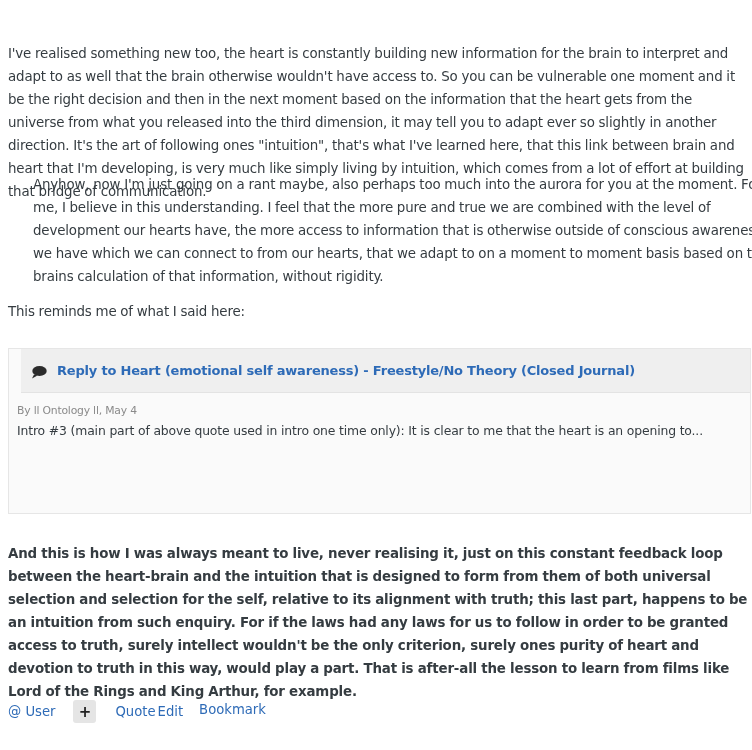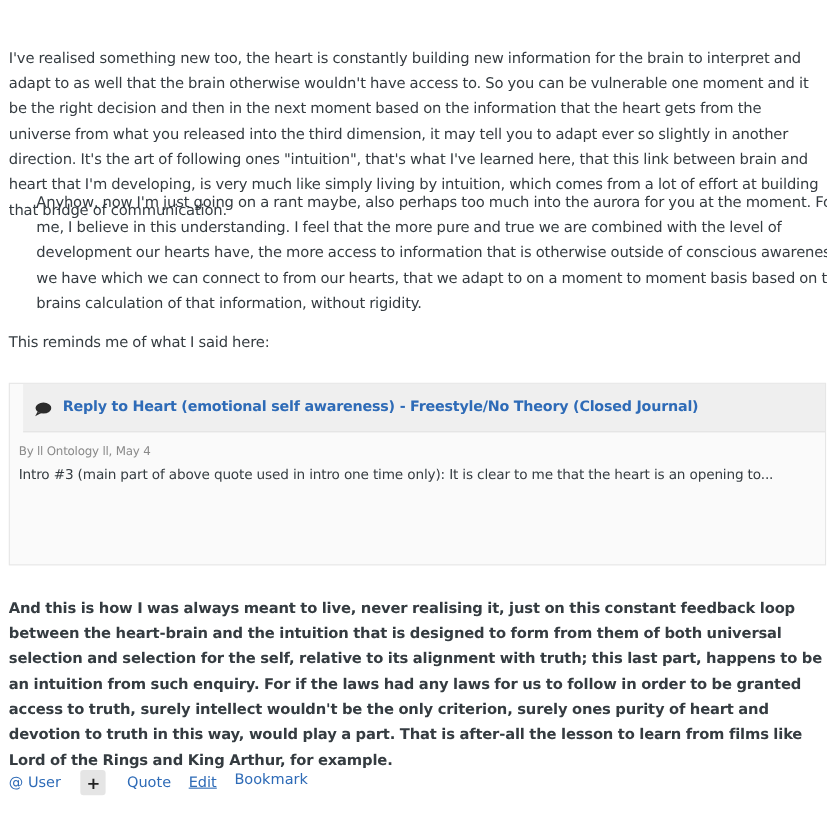--- a/index.html
+++ b/index.html
@@ -104,21 +104,21 @@
     display: inline-flex;
     align-items: center;
     justify-content: center;
     margin-left: 18px;
     margin-right: 19px;
     color: #222;
     font-weight: bold;
     font-size: 15px;
     cursor: pointer;
   }
-  .gap-edit { margin-left: 16px; text-decoration: underline; }
+  .gap-edit { margin-left: 2px; }
   .gap-bookmark { margin-left: 16px; position: relative; top: -2px; }
 </style>
 </head>
 <body>
 
 <div class="post">
   <p class="para p1">I've realised something new too, the heart is constantly building new information for the brain to interpret and adapt to as well that the brain otherwise wouldn't have access to. So you can be vulnerable one moment and it be the right decision and then in the next moment based on the information that the heart gets from the universe from what you released into the third dimension, it may tell you to adapt ever so slightly in another direction. It's the art of following ones "intuition", that's what I've learned here, that this link between brain and heart that I'm developing, is very much like simply living by intuition, which comes from a lot of effort at building that bridge of communication.</p>
   <p class="para p2">Anyhow, now I'm just going on a rant maybe, also perhaps too much into the aurora for you at the moment. For me, I believe in this understanding. I feel that the more pure and true we are combined with the level of development our hearts have, the more access to information that is otherwise outside of conscious awareness we have which we can connect to from our hearts, that we adapt to on a moment to moment basis based on the brains calculation of that information, without rigidity.</p>
   <p class="para p3">This reminds me of what I said here:</p>
   <p class="para p4">And this is how I was always meant to live, never realising it, just on this constant feedback loop between the heart-brain and the intuition that is designed to form from them of both universal selection and selection for the self, relative to its alignment with truth; this last part, happens to be an intuition from such enquiry. For if the laws had any laws for us to follow in order to be granted access to truth, surely intellect wouldn't be the only criterion, surely ones purity of heart and devotion to truth in this way, would play a part. That is after-all the lesson to learn from films like Lord of the Rings and King Arthur, for example.</p>

